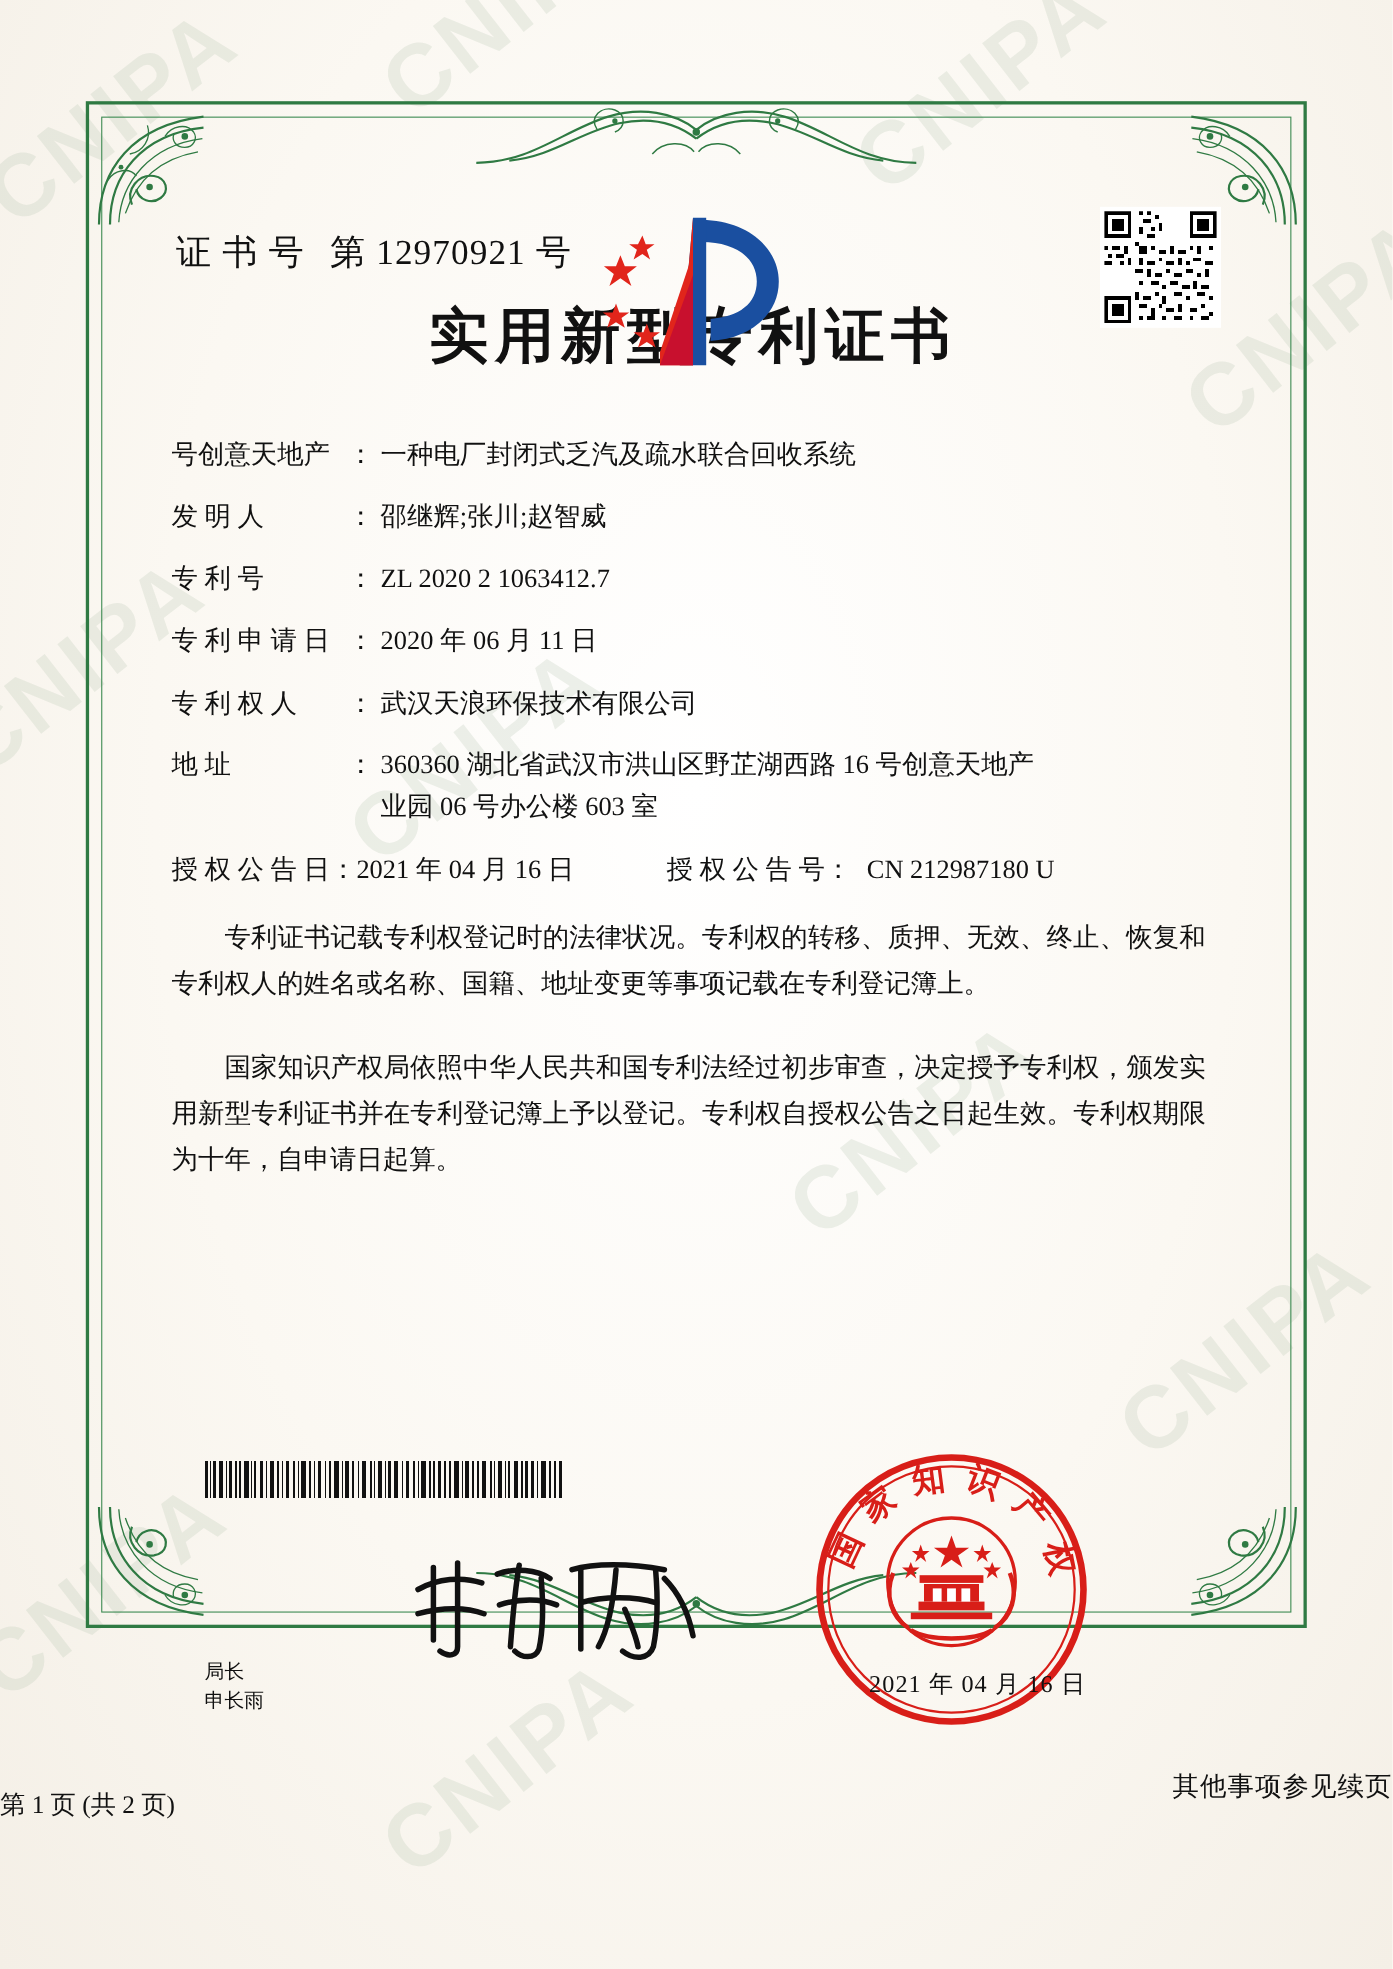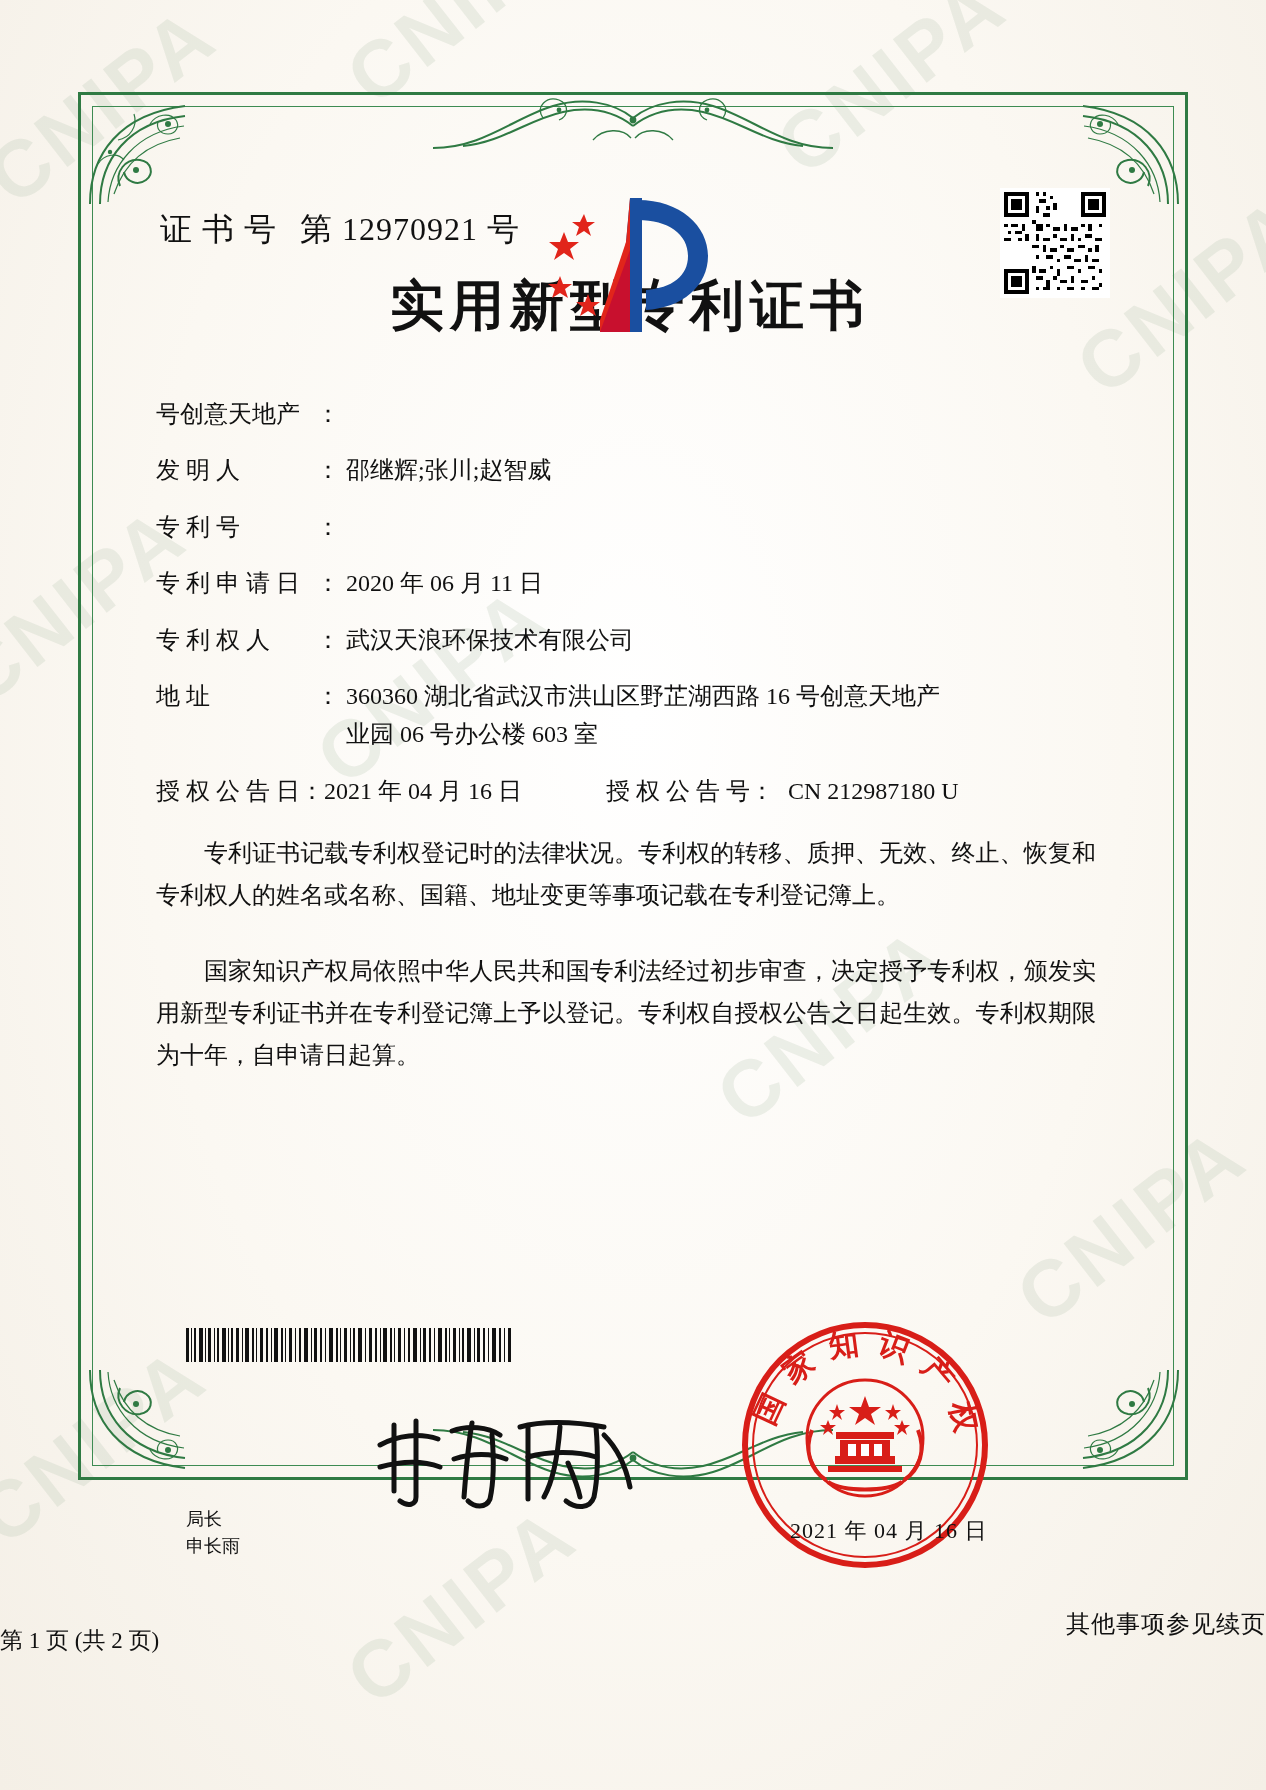--- a/index.html
+++ b/index.html
@@ -485,31 +485,33 @@
       </svg>
     </div>
 
     <div class="title">实用新型专利证书</div>
 
     <div class="fields">
 
       <div class="field-row">
         <span class="f-label">号创意天地产</span>
         <span class="f-colon">：</span>
+        <span class="f-value">一种电厂封闭式乏汽及疏水联合回收系统</span>
       </div>
 
       <div class="field-row">
         <span class="f-label">发    明    人</span>
         <span class="f-colon">：</span>
         <span class="f-value">邵继辉;张川;赵智威</span>
       </div>
 
       <div class="field-row">
         <span class="f-label">专   利   号</span>
         <span class="f-colon">：</span>
+        <span class="f-value">ZL 2020 2 1063412.7</span>
       </div>
 
       <div class="field-row">
         <span class="f-label">专 利 申 请 日</span>
         <span class="f-colon">：</span>
         <span class="f-value">2020 年 06 月 11 日</span>
       </div>
 
       <div class="field-row">
         <span class="f-label">专 利 权 人</span>

